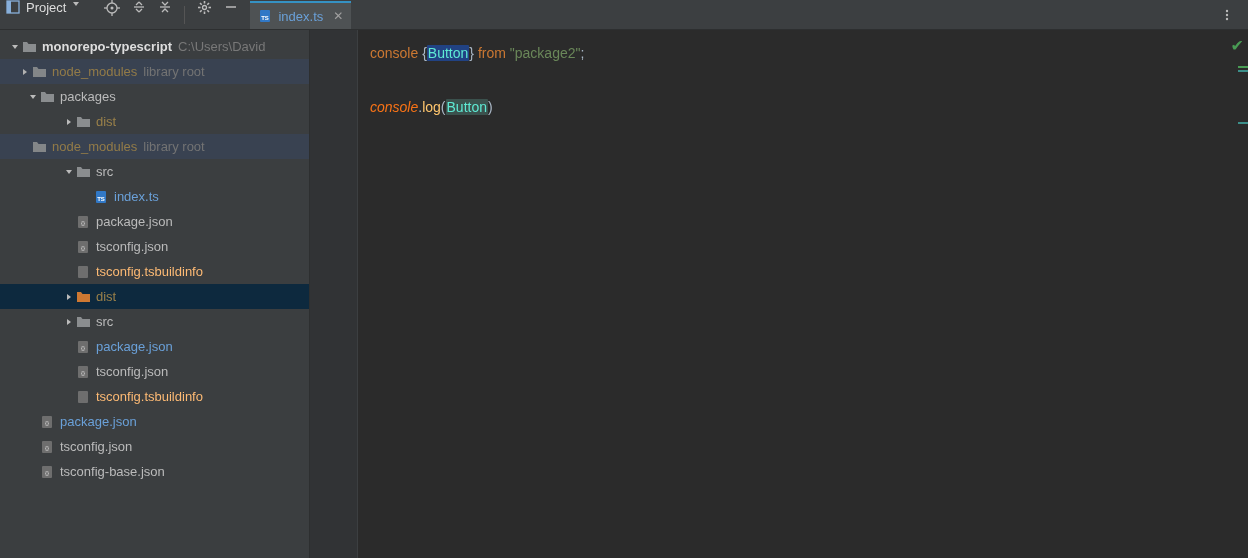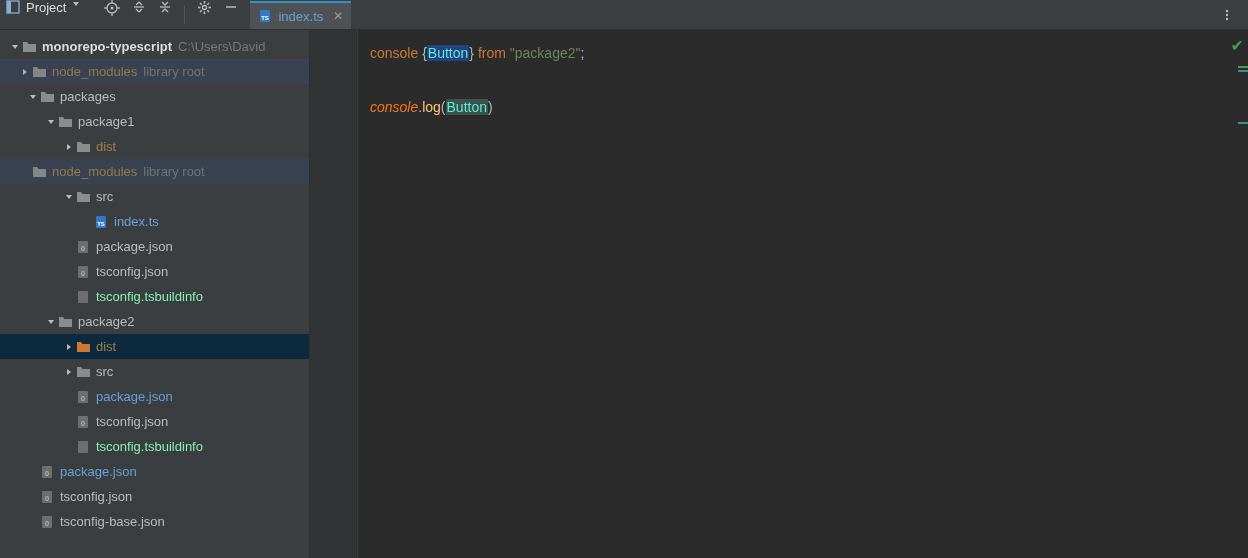--- a/index.html
+++ b/index.html
@@ -18,21 +18,21 @@
 .tab .close { color:#a0a0a0; font-size:12px; margin-left:4px; }
 .tb-right { margin-left:auto; padding-right:8px; display:flex; align-items:center; }
 .body { flex:1; display:flex; min-height:0; }
 .sidebar { width:310px; background:#3b3e40; border-right:1px solid #2d2f30; overflow:hidden; position:relative; }
 .tree { padding-top:4px; }
 .row { display:flex; align-items:center; height:25px; font-size:13px; white-space:nowrap; }
 .row .chev { width:10px; flex:0 0 10px; display:flex; align-items:center; justify-content:center; }
 .row .ico { width:18px; flex:0 0 18px; display:flex; align-items:center; justify-content:center; margin-right:4px; }
 .row .txt { color:#bbbbbb; }
 .row .txt-lib { color:#9a8049; }
-.row .txt-orange { color:#86efac; }
+.row .txt-orange { color:#fdba74; }
 .row .txt-link { color:#6aa0d8; }
 .row .hint { color:#787878; margin-left:6px; }
 .row.hl { background:#2f65ca22;padding-left:20px; }
 .row.sel { background:#0d293e; }
 .row.dim { opacity:0.92; }
 .ind0 { padding-left:10px; }
 .ind1 { padding-left:28px; }
 .ind2 { padding-left:46px; }
 .ind3 { padding-left:64px; }
 .ind4 { padding-left:82px; }
@@ -180,33 +180,20 @@
               </svg>
             </span>
           <span class="ico">
               <svg width="15" height="13" viewBox="0 0 15 13">
                 <path d="M1 2 L5 2 L6.5 4 L14 4 L14 12 L1 12 Z" fill="#8a8d8f"></path>
               </svg>
             </span>
           <span class="txt">packages</span>
         </div>
 
-        <div class="row ind2">
-          <span class="chev">
-              <svg width="10" height="10" viewBox="0 0 10 10">
-                <path d="M2 3 L5 7 L8 3" fill="#bbbbbb"></path>
-              </svg>
-            </span>
-          <span class="ico">
-              <svg width="15" height="13" viewBox="0 0 15 13">
-                <path d="M1 2 L5 2 L6.5 4 L14 4 L14 12 L1 12 Z" fill="#8a8d8f"></path>
-              </svg>
-            </span>
-          <span class="txt">package1</span>
-        </div>
 
         <div class="row ind3">
           <span class="chev">
               <svg width="10" height="10" viewBox="0 0 10 10">
                 <path d="M3 2 L7 5 L3 8" fill="#bbbbbb"></path>
               </svg>
             </span>
           <span class="ico">
               <svg width="15" height="13" viewBox="0 0 15 13">
                 <path d="M1 2 L5 2 L6.5 4 L14 4 L14 12 L1 12 Z" fill="#8a8d8f"></path>
@@ -276,33 +263,20 @@
         <div class="row ind3">
           <span class="chev"></span>
           <span class="ico">
               <svg width="14" height="14" viewBox="0 0 14 14">
                 <rect x="2" y="1" width="10" height="12" fill="#6e6e6e" rx="1"></rect>
               </svg>
             </span>
           <span class="txt txt-orange">tsconfig.tsbuildinfo</span>
         </div>
 
-        <div class="row ind2">
-          <span class="chev">
-              <svg width="10" height="10" viewBox="0 0 10 10">
-                <path d="M2 3 L5 7 L8 3" fill="#bbbbbb"></path>
-              </svg>
-            </span>
-          <span class="ico">
-              <svg width="15" height="13" viewBox="0 0 15 13">
-                <path d="M1 2 L5 2 L6.5 4 L14 4 L14 12 L1 12 Z" fill="#8a8d8f"></path>
-              </svg>
-            </span>
-          <span class="txt">package2</span>
-        </div>
 
         <div class="row ind3 sel">
           <span class="chev">
               <svg width="10" height="10" viewBox="0 0 10 10">
                 <path d="M3 2 L7 5 L3 8" fill="#bbbbbb"></path>
               </svg>
             </span>
           <span class="ico">
               <svg width="15" height="13" viewBox="0 0 15 13">
                 <path d="M1 2 L5 2 L6.5 4 L14 4 L14 12 L1 12 Z" fill="#cc7832"></path>

